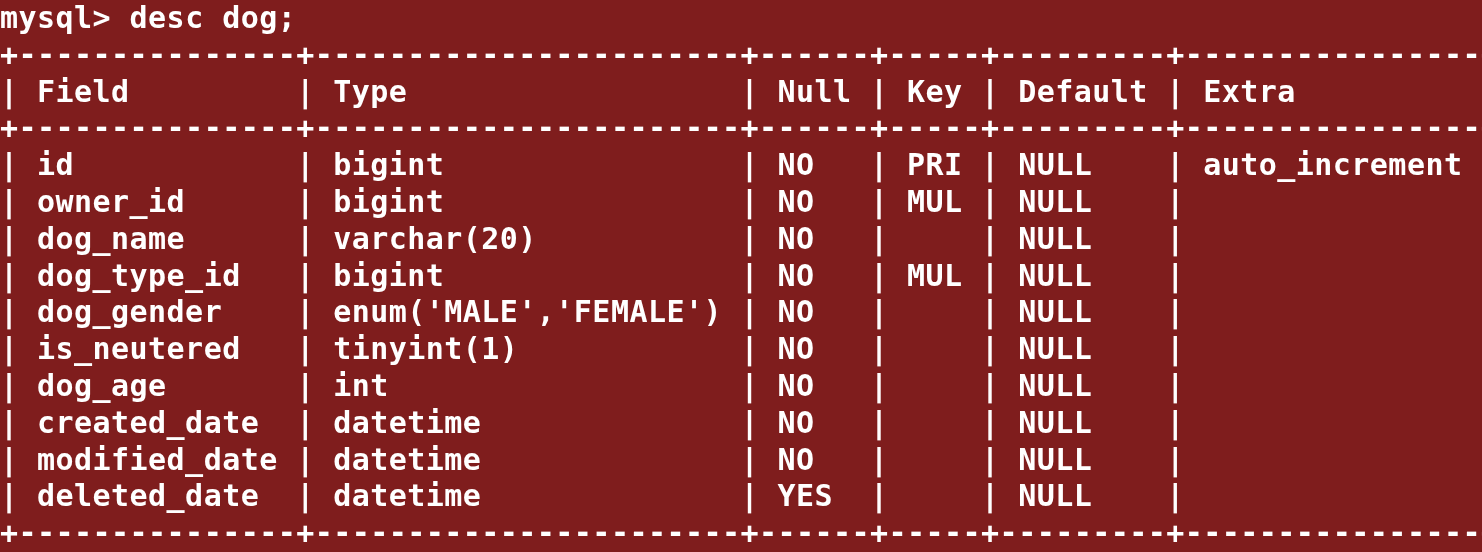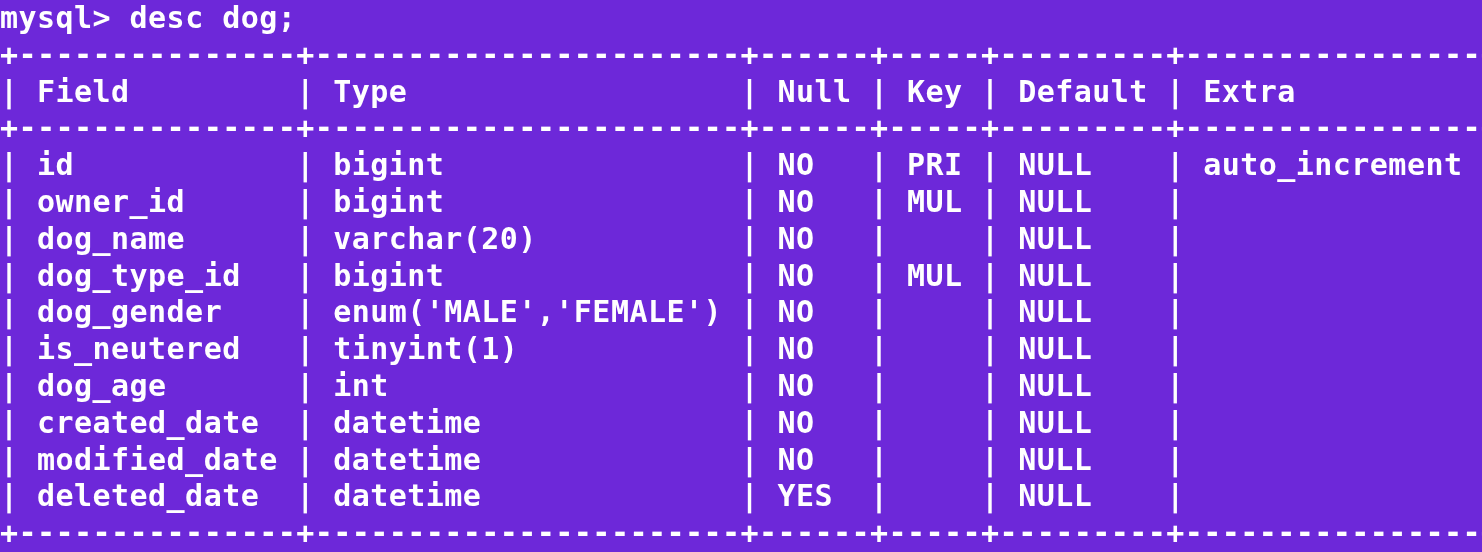--- a/index.html
+++ b/index.html
@@ -3,21 +3,21 @@
 <meta charset="utf-8">
 <style>
   html, body {
     margin: 0;
     padding: 0;
     background: #000000;
   }
   .terminal {
     width: 1482px;
     height: 552px;
-    background: #6d28d9;
+    background: #7f1d1d;
     color: #ffffff;
     overflow: hidden;
     box-sizing: border-box;
     cursor: text;
   }
   .terminal pre {
     margin: 0;
     padding: 0;
     font-family: "DejaVu Sans Mono", "Liberation Mono", monospace;
     font-weight: bold;

